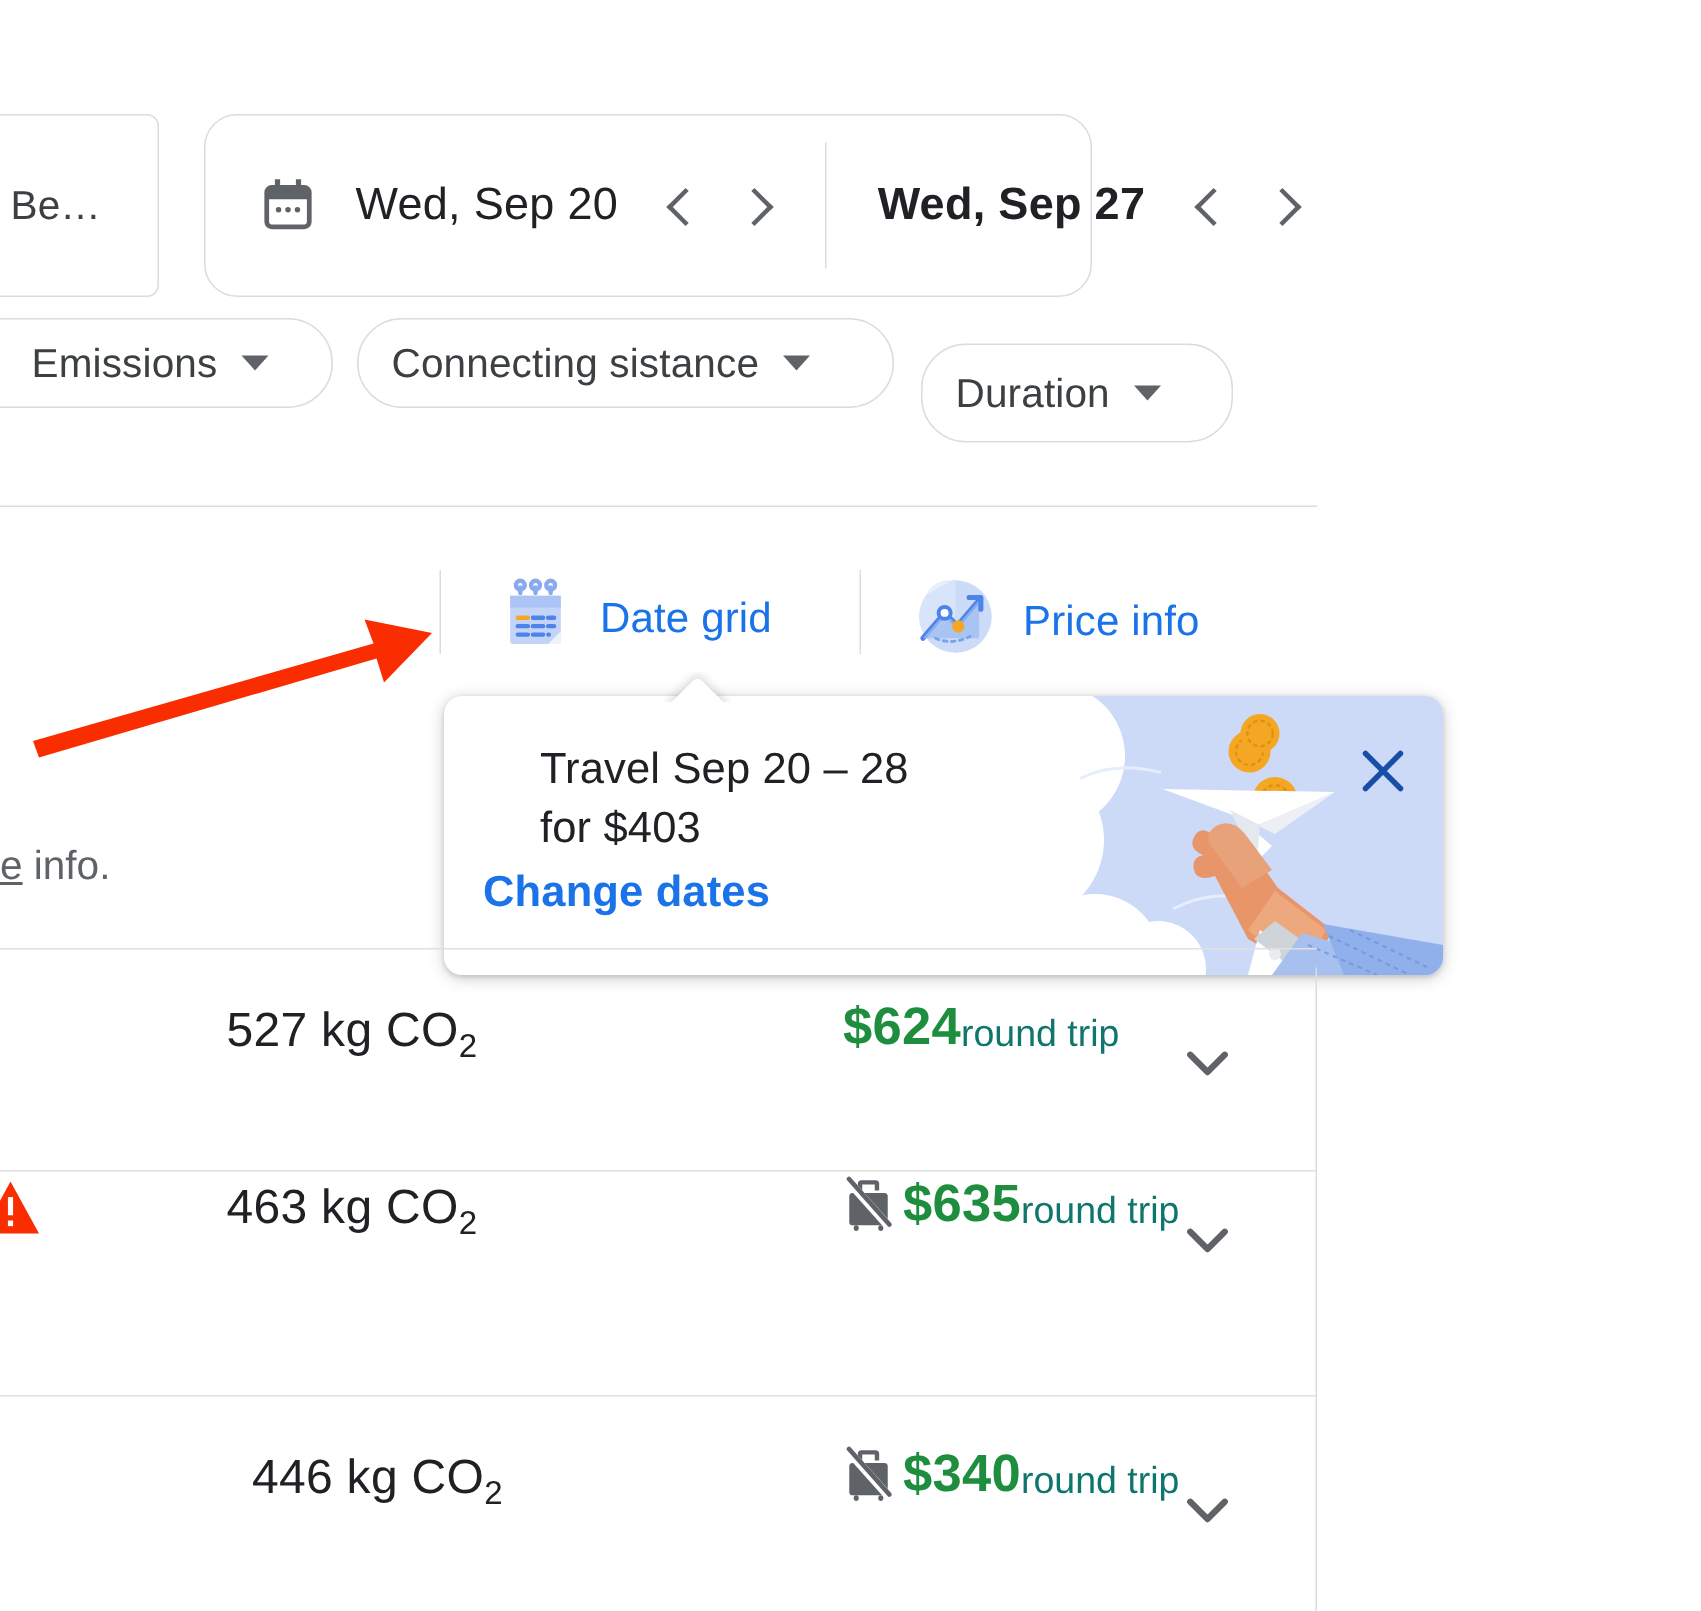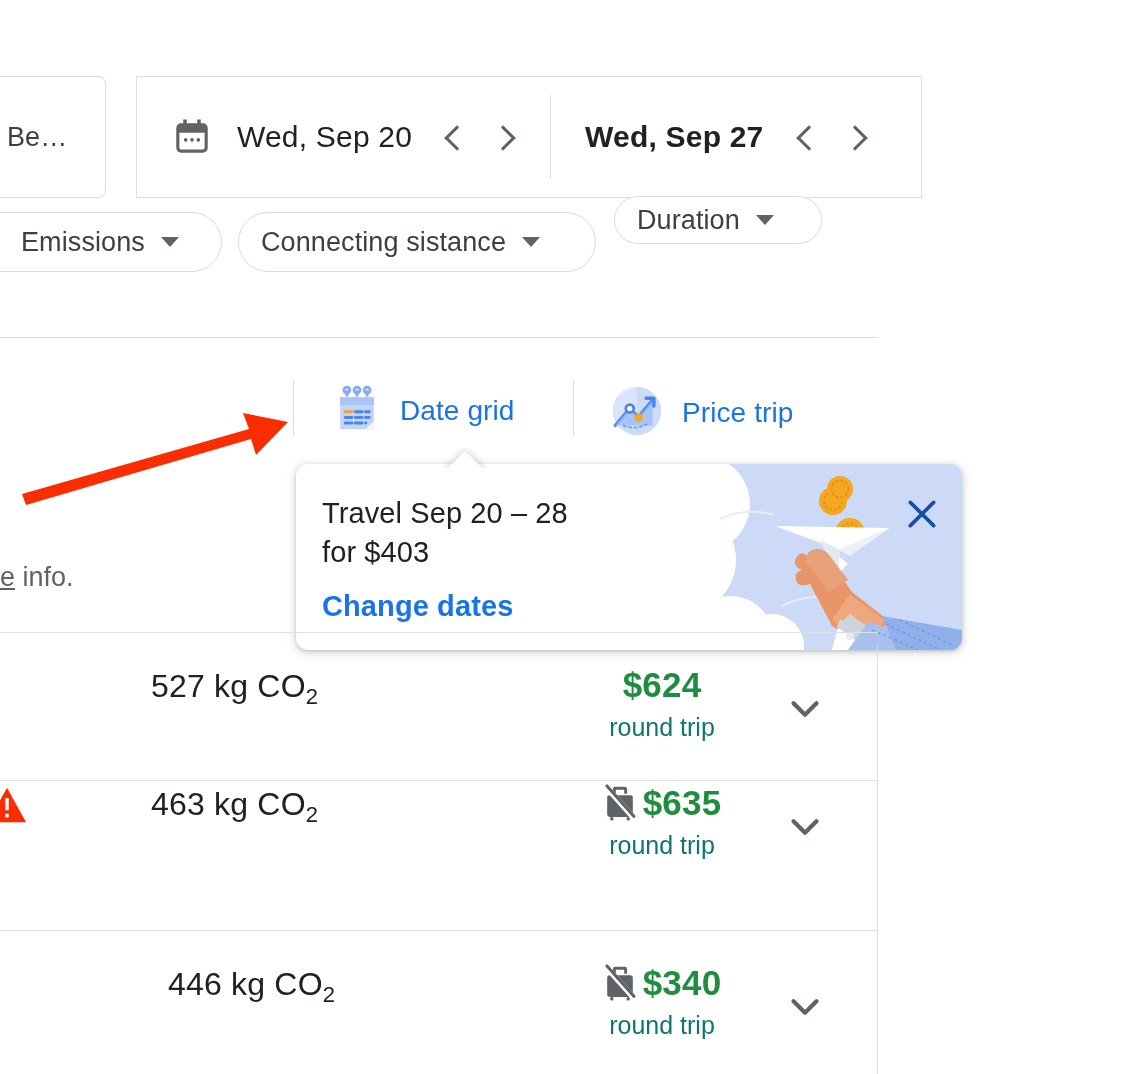--- a/index.html
+++ b/index.html
@@ -46,22 +46,22 @@
   
   #chip-be {
     left: -84px; top: 76px;
     width: 190px; height: 122px;
     padding-left: 90px;
   }
 
   
   #date-box {
     left: 136px; top: 76px;
-    width: 786px; height: 122px;
-    border-radius: 0;
+    width: 592px; height: 122px;
+    border-radius: 22px;
     border: 1px solid #dadce0;
     text-align: right;
   }
   #date-box .seg {
     display: flex;
     align-items: center;
     height: 100%;
   }
   #date-box .seg.first { padding-left: 34px; }
   #date-box .seg.second { padding-left: 34px; font-weight: bold; }
@@ -91,21 +91,21 @@
   .vdiv-date {
     width: 1px; height: 84px;
     background: #dadce0;
     margin: 0 0 0 0;
     flex: 0 0 auto;
   }
 
   
   #chip-emissions  { left: -36px; top: 212px; width: 258px; height: 60px; border-radius: 30px; padding-left: 56px; }
   #chip-connecting { left: 238px; top: 212px; width: 358px; height: 60px; border-radius: 30px; padding-left: 22px; }
-  #chip-duration   { left: 614px; top: 196px; width: 208px; height: 48px; border-radius: 30px; padding-left: 22px; }
+  #chip-duration   { left: 614px; top: 229px; width: 208px; height: 66px; border-radius: 30px; padding-left: 22px; }
   #chip-emissions .chip-label, #chip-connecting .chip-label, #chip-duration .chip-label { font-size: 27px; }
 
   
   #top-divider {
     left: 0; top: 337px; width: 878px; height: 1px;
     background: #dadce0;
   }
 
   
   #view-row {
@@ -167,26 +167,27 @@
     position: absolute;
     left: 26px; top: 30px;
     width: 400px;
   }
   .promo-line {
     font-size: 29px;
     color: #202124;
     line-height: 39px;
     white-space: nowrap;
     letter-spacing: .1px;
+    margin-left: 38px;
   }
   #promo-link {
     font-size: 29px;
     color: #1a73e8;
     font-weight: 700;
-    margin-top: 18px;
+    margin-top: 7px;
     white-space: nowrap;
     cursor: pointer;
     letter-spacing: .1px;
   }
   #promo-art {
     position: absolute;
     right: 0; top: 0;
     width: 262px; height: 186px;
   }
   #promo-close {
@@ -206,21 +207,21 @@
     position: absolute;
     font-size: 32px;
     color: #202124;
     white-space: nowrap;
     letter-spacing: .2px;
   }
   .co2 sub { font-size: 22px; }
   .price-wrap {
     position: absolute;
     display: flex;
-    flex-direction: column;
+    flex-direction: row;
     align-items: center;
   }
   .price-line { display: flex; align-items: center; gap: 6px; }
   .price {
     font-size: 35px;
     font-weight: 700;
     color: #1e8e3e;
     white-space: nowrap;
     letter-spacing: .2px;
   }
@@ -330,21 +331,21 @@
         <path d="M24 4a20 20 0 0 0-20 20 20 20 0 0 0 3 10.5L24 24Z" fill="#d8e4fa"></path>
         <path d="M6 36 18 22l7 7 12-14" fill="none" stroke="#4d84e8" stroke-width="2.8" stroke-linejoin="round" stroke-linecap="round"></path>
         <path d="M6 36 18 22l7 7 12-14v21Z" fill="#9dbcf2" opacity=".75"></path>
         <path d="M31.5 13.5h6.5v6.5" fill="none" stroke="#4d84e8" stroke-width="2.8" stroke-linecap="round" stroke-linejoin="round"></path>
         <path d="M10 10a19 19 0 0 1 9-5" fill="none" stroke="#e8eefb" stroke-width="2.2" stroke-linecap="round"></path>
         <path d="M13 36q9 4 19-1" fill="none" stroke="#7ba2ee" stroke-width="1.6" stroke-dasharray="2 2.5" stroke-linecap="round"></path>
         <circle cx="18" cy="22" r="3.3" fill="#ffffff" stroke="#4d84e8" stroke-width="2.2"></circle>
         <circle cx="25.5" cy="29.5" r="3.4" fill="#f5a623"></circle>
       </svg>
     </span>
-    <span class="view-label">Price trip</span>
+    <span class="view-label">Price info</span>
   </div>
 </div>
 
 <div class="abs" id="red-arrow">
   <svg width="310" height="115" viewBox="0 0 310 115">
     <path d="M22 99 L249 34 L243 18 L288 27 L256 60 L251 44 L26 110 Z" fill="#f92d00"></path>
   </svg>
 </div>
 
 <div class="abs" id="promo-card">

